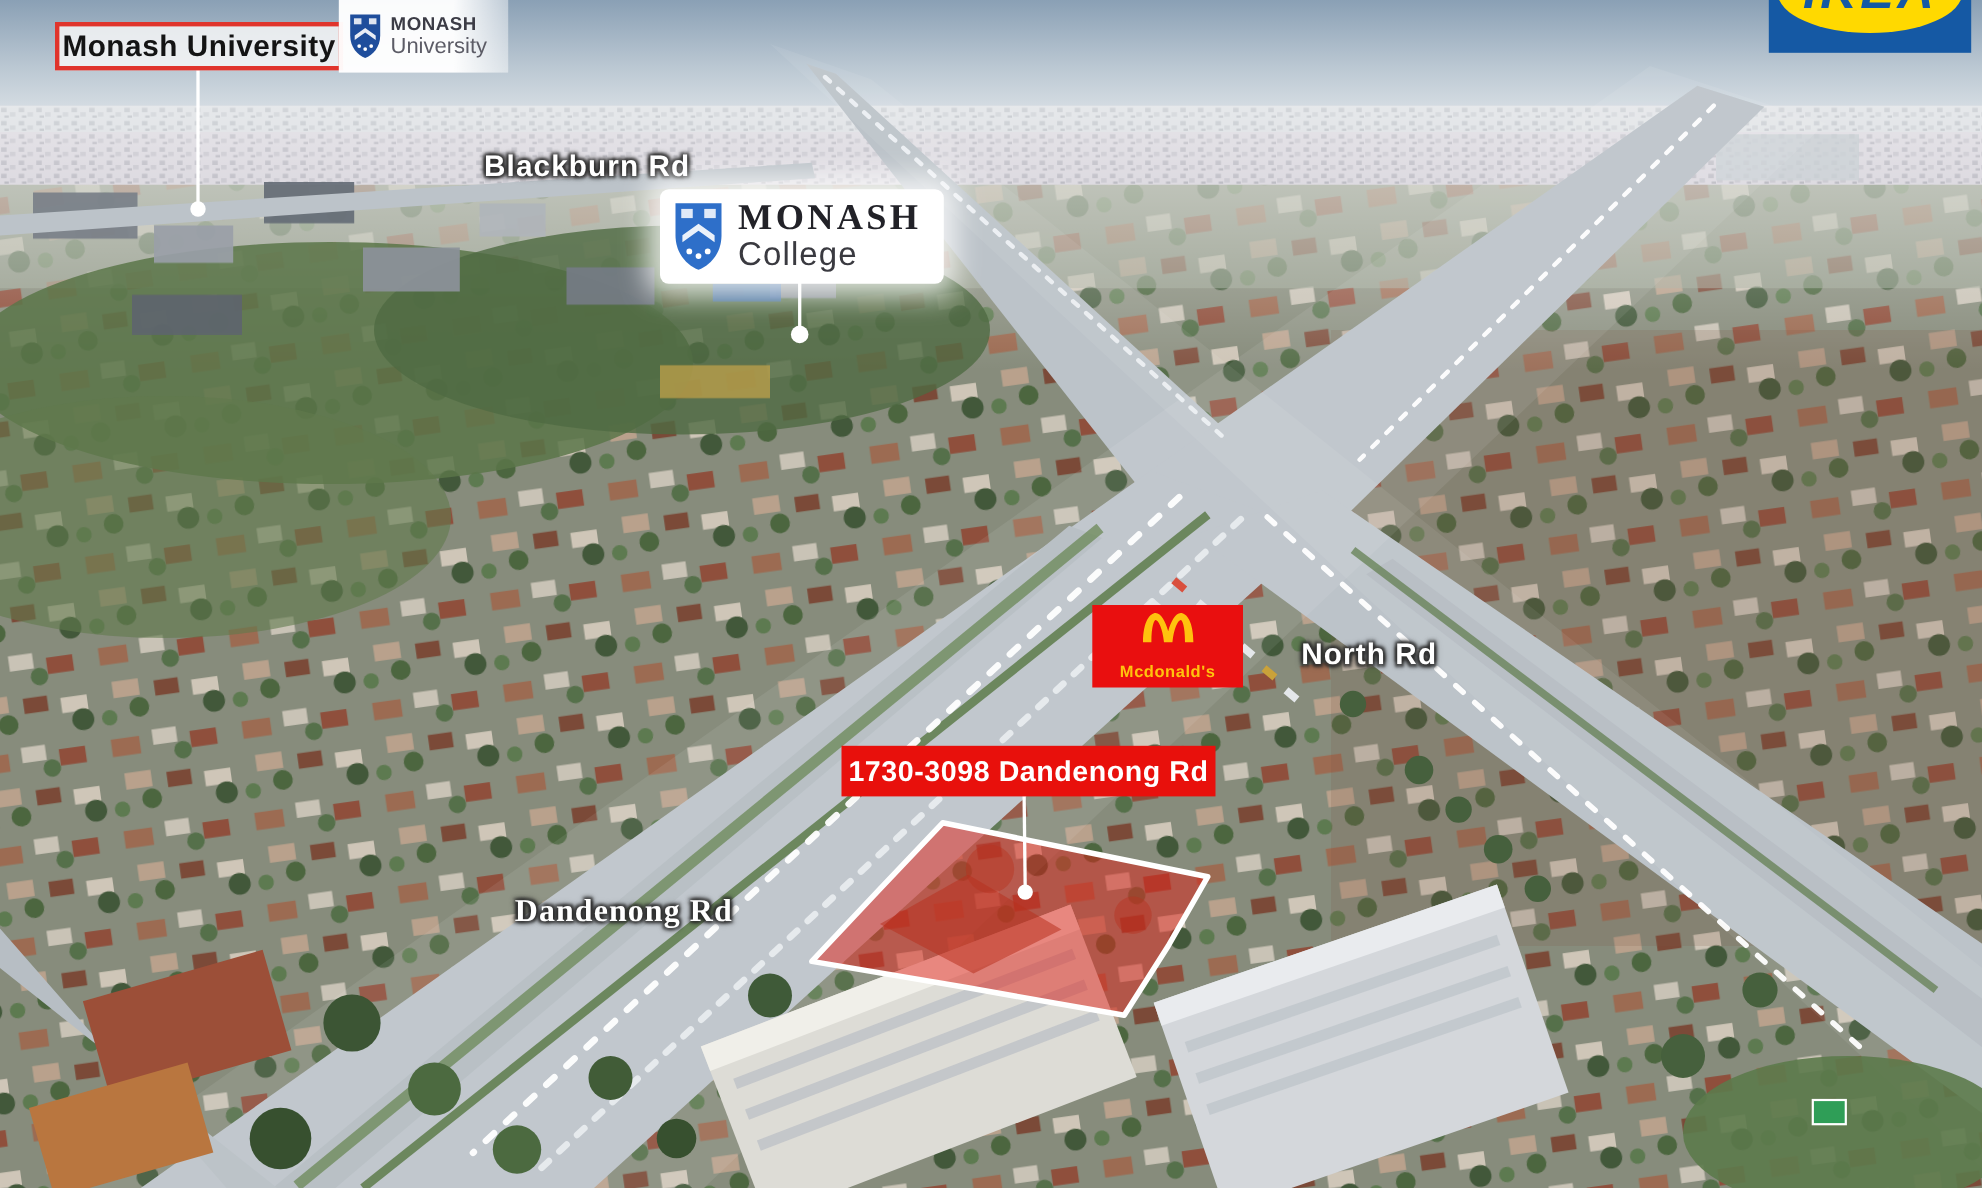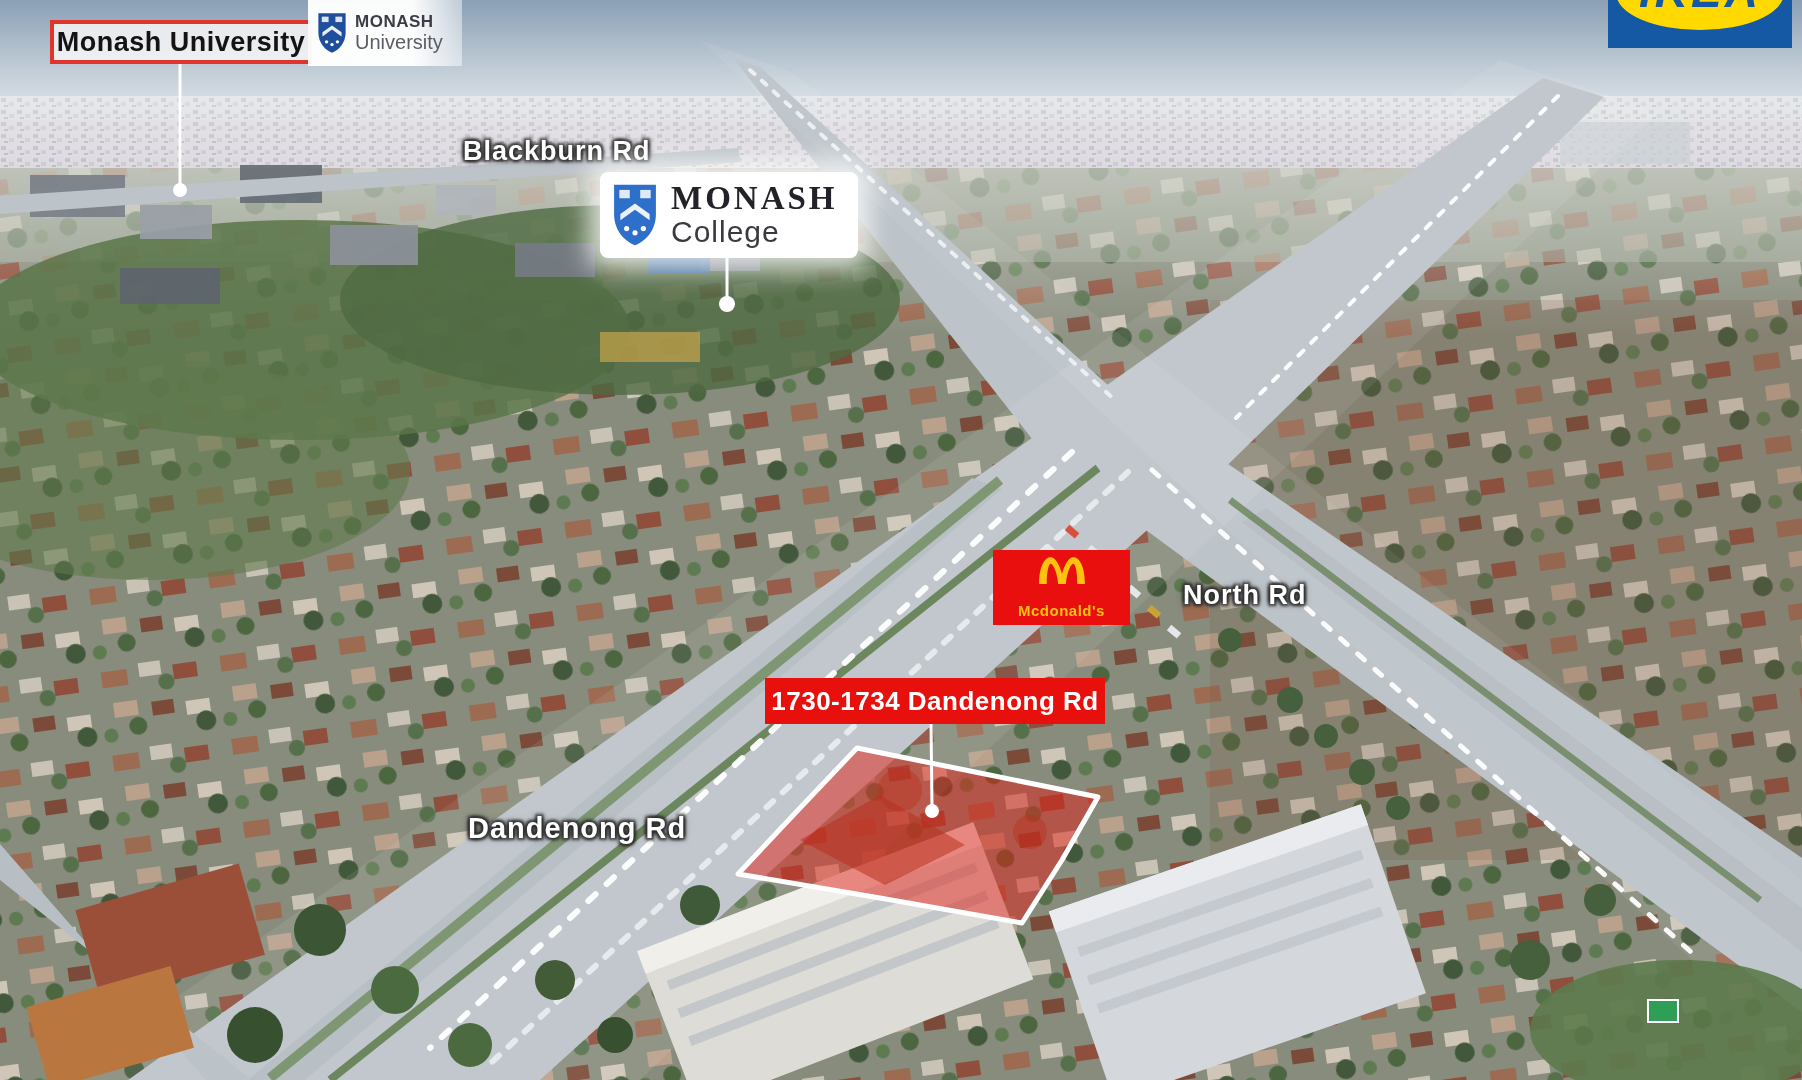--- a/index.html
+++ b/index.html
@@ -31,23 +31,23 @@
     color:#222228;letter-spacing:3px;line-height:1;}
   .mc-l2{font-size:30px;color:#3a3a40;letter-spacing:1px;line-height:1.1;}
 
   .crest-uni{fill:var(--monash-university-blue,#1f4e9c);}
   .crest-col{fill:var(--monash-college-blue,#2e6fc9);}
 
   
   .road-label{color:var(--road-label-white,#fff);font-weight:bold;letter-spacing:1px;white-space:nowrap;
     text-shadow:-2px -2px 3px rgba(45,45,45,.95),2px -2px 3px rgba(45,45,45,.95),
     -2px 2px 3px rgba(45,45,45,.95),2px 2px 3px rgba(45,45,45,.95),0 0 8px rgba(0,0,0,.4);}
-  .blackburn{left:463px;top:136px;font-size:27px;}
+  .blackburn{left:440px;top:136px;font-size:27px;}
   .north{left:1183px;top:580px;font-size:27px;}
-  .dandenong{left:468px;top:812px;font-size:29px;}
+  .dandenong{left:468px;top:812px;font-size:29px;font-family:Liberation Serif, serif;}
 
   
   .ikea{left:1608px;top:0;width:184px;height:48px;background:var(--ikea-blue,#1559a4);overflow:hidden;}
   .ikea-oval{position:absolute;left:8px;top:-44px;width:168px;height:74px;
     background:var(--ikea-yellow,#ffd900);border-radius:50%;}
   .ikea-word{position:absolute;left:0;top:-36px;width:100%;text-align:center;font-weight:bold;
     font-style:italic;font-size:46px;color:var(--ikea-blue,#1559a4);letter-spacing:3px;}
 
   
   .mcd{left:993px;top:550px;width:137px;height:75px;background:var(--mcdonalds-red,#e90f0f);
@@ -261,17 +261,17 @@
   <div class="ann mcd">
     <svg viewBox="0 0 80 44">
       <path d="M4 44 C4 14 14 2 22 2 C30 2 36 14 40 28 C44 14 50 2 58 2 C66 2 76 14 76 44 L64 44
                C64 20 60 12 58 12 C54 12 48 24 46 44 L34 44 C32 24 26 12 22 12 C20 12 16 20 16 44 Z" fill="#ffc20e"></path>
     </svg>
     <div class="mcd-word">Mcdonald's</div>
   </div>
 
   <div class="ann road-label north">North Rd</div>
 
-  <div class="ann addr">1730-1734 Dandenong Rd</div>
+  <div class="ann addr">1730-3098 Dandenong Rd</div>
 
   <div class="ann road-label dandenong">Dandenong Rd</div>
 
 </div>
 
 </body></html>

